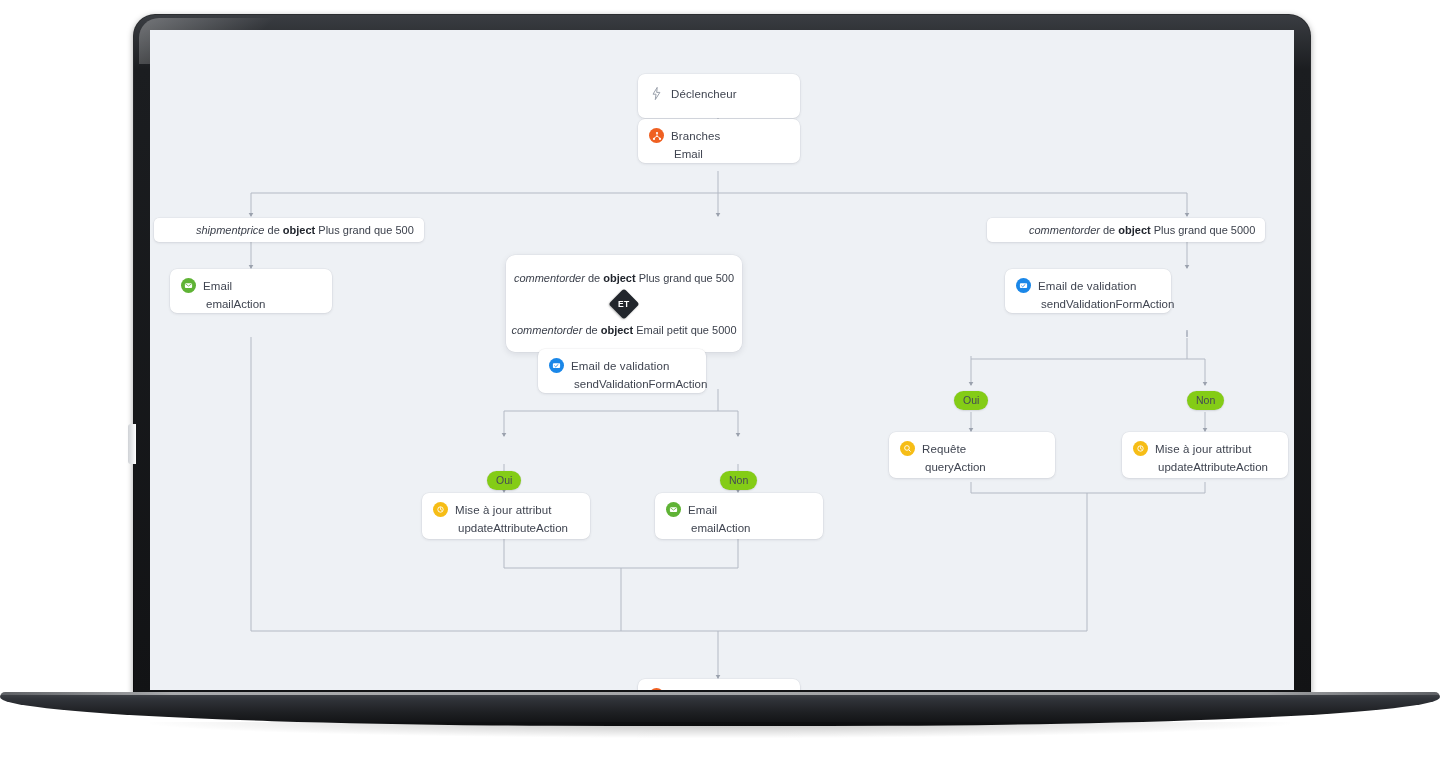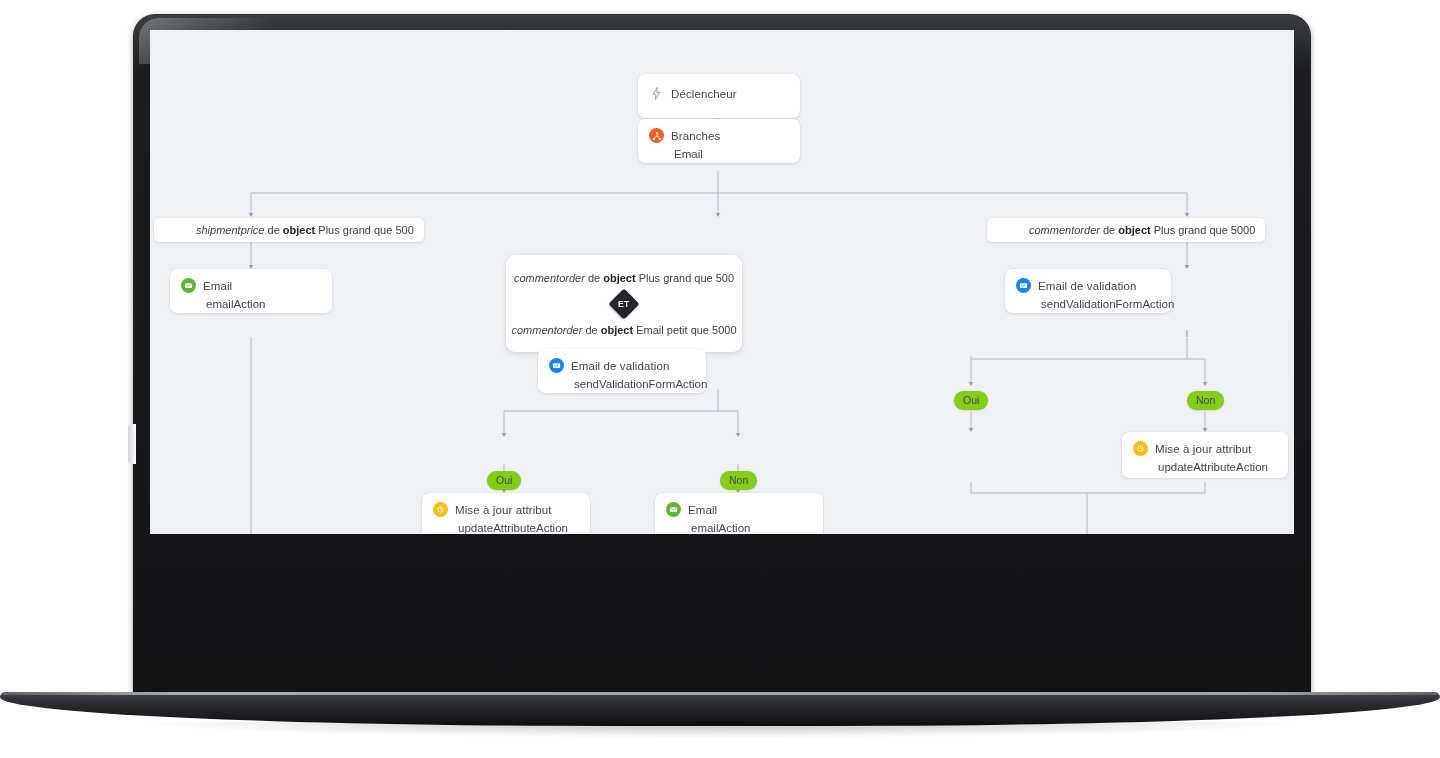--- a/index.html
+++ b/index.html
@@ -28,21 +28,21 @@
   }
   .lid-gloss{
     position:absolute; left:6px; top:4px; width:150px; height:46px;
     border-radius:20px 0 40px 0;
     background:linear-gradient(135deg,rgba(255,255,255,.30),rgba(255,255,255,0) 70%);
     pointer-events:none;
   }
   .screen {
     position: absolute;
     left: 150px; top: 30px;
-    width: 1144px; height: 504px;
+    width: 1144px; height: 660px;
     background: #eef1f5;
     overflow: hidden;
   }
   .laptop-base {
     position:absolute; left:0px; top:692px;
     width:1440px; height:34px;
     background: linear-gradient(180deg,#46494e 0%,#31343a 20%,#1d1f22 62%,#0f1012 100%);
     border-radius: 6px 6px 50% 50% / 6px 6px 100% 100%;
   }
   .laptop-base-hi{
@@ -355,20 +355,34 @@
             </span>
             <span class="node-title">Email de validation</span>
           </div>
           <div class="node-sub">sendValidationFormAction</div>
         </div>
       </div>
 
       <div class="branch-label" style="left:804px; top:361px;">Oui</div>
       <div class="branch-label" style="left:1037px; top:361px;">Non</div>
 
+      <div class="node" style="left:739px; top:402px; width:166px; height:46px;">
+        <div class="node-inner">
+          <div class="node-row">
+            <span class="icon-circle" style="background:#f6bd16;">
+              <svg width="9" height="9" viewBox="0 0 10 10">
+                <circle cx="4.4" cy="4.4" r="2.6" fill="none" stroke="#fff" stroke-width="1"></circle>
+                <path d="M6.4 6.4 L8.4 8.4" stroke="#fff" stroke-width="1.1" fill="none"></path>
+              </svg>
+            </span>
+            <span class="node-title">Requête</span>
+          </div>
+          <div class="node-sub">queryAction</div>
+        </div>
+      </div>
 
       <div class="node" style="left:972px; top:402px; width:166px; height:46px;">
         <div class="node-inner">
           <div class="node-row">
             <span class="icon-circle" style="background:#f6bd16;">
               <svg width="9" height="9" viewBox="0 0 10 10">
                 <circle cx="5" cy="5" r="3" fill="none" stroke="#fff" stroke-width="1"></circle>
                 <path d="M5 2.6 V5 L6.8 6" stroke="#fff" stroke-width=".9" fill="none"></path>
               </svg>
             </span>

